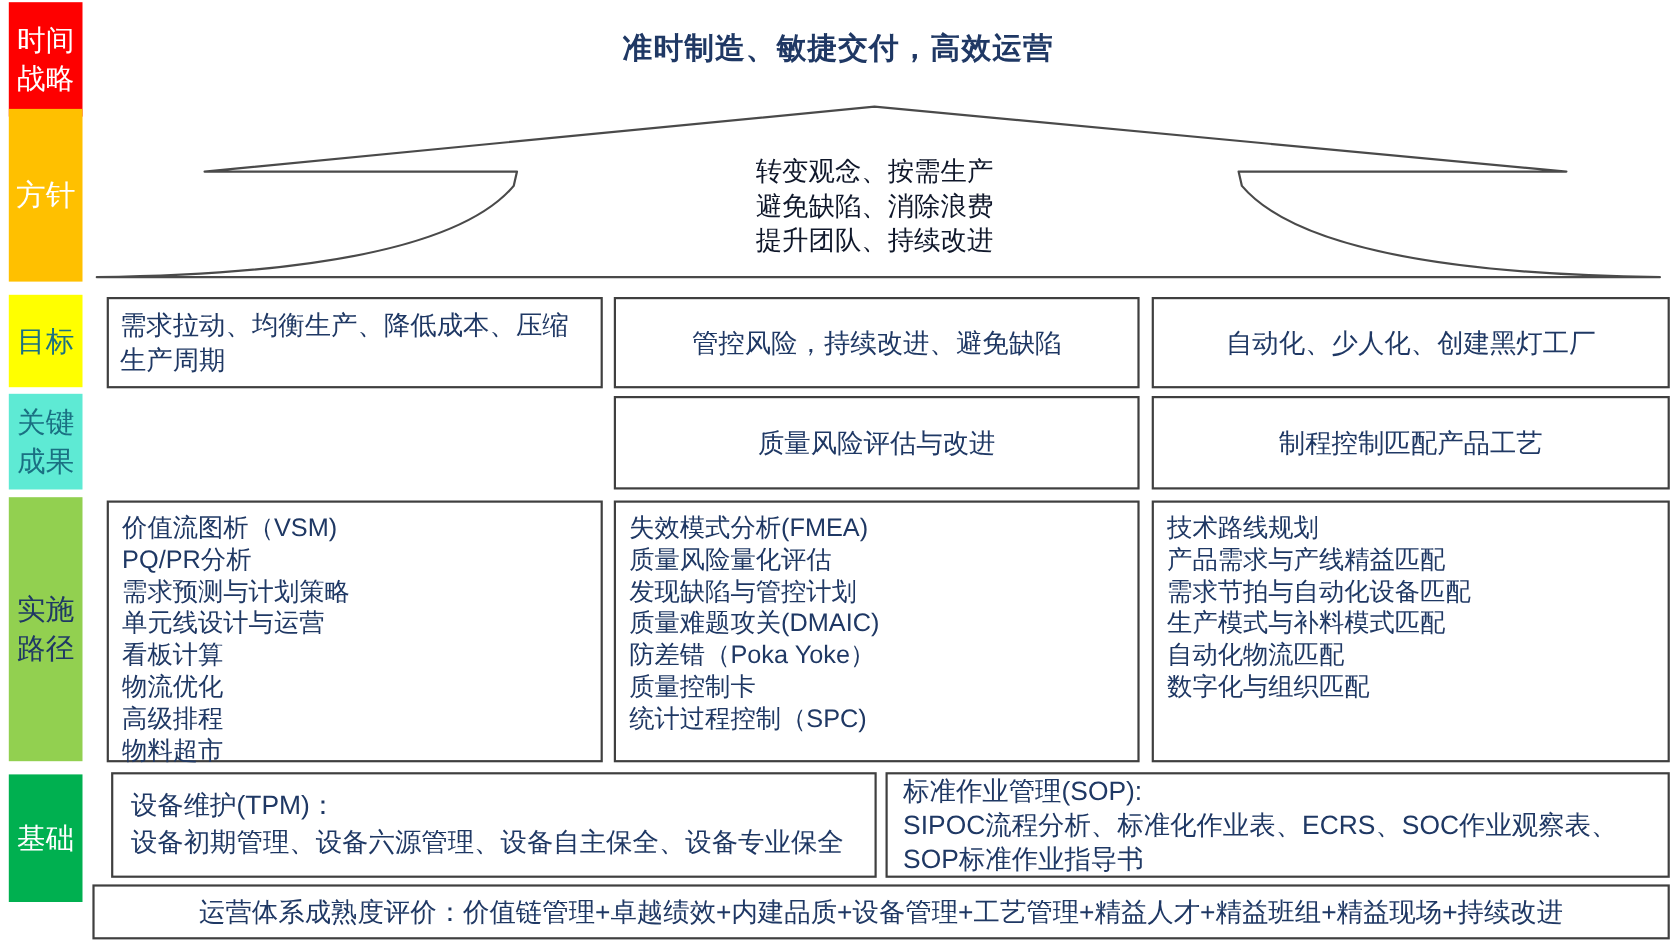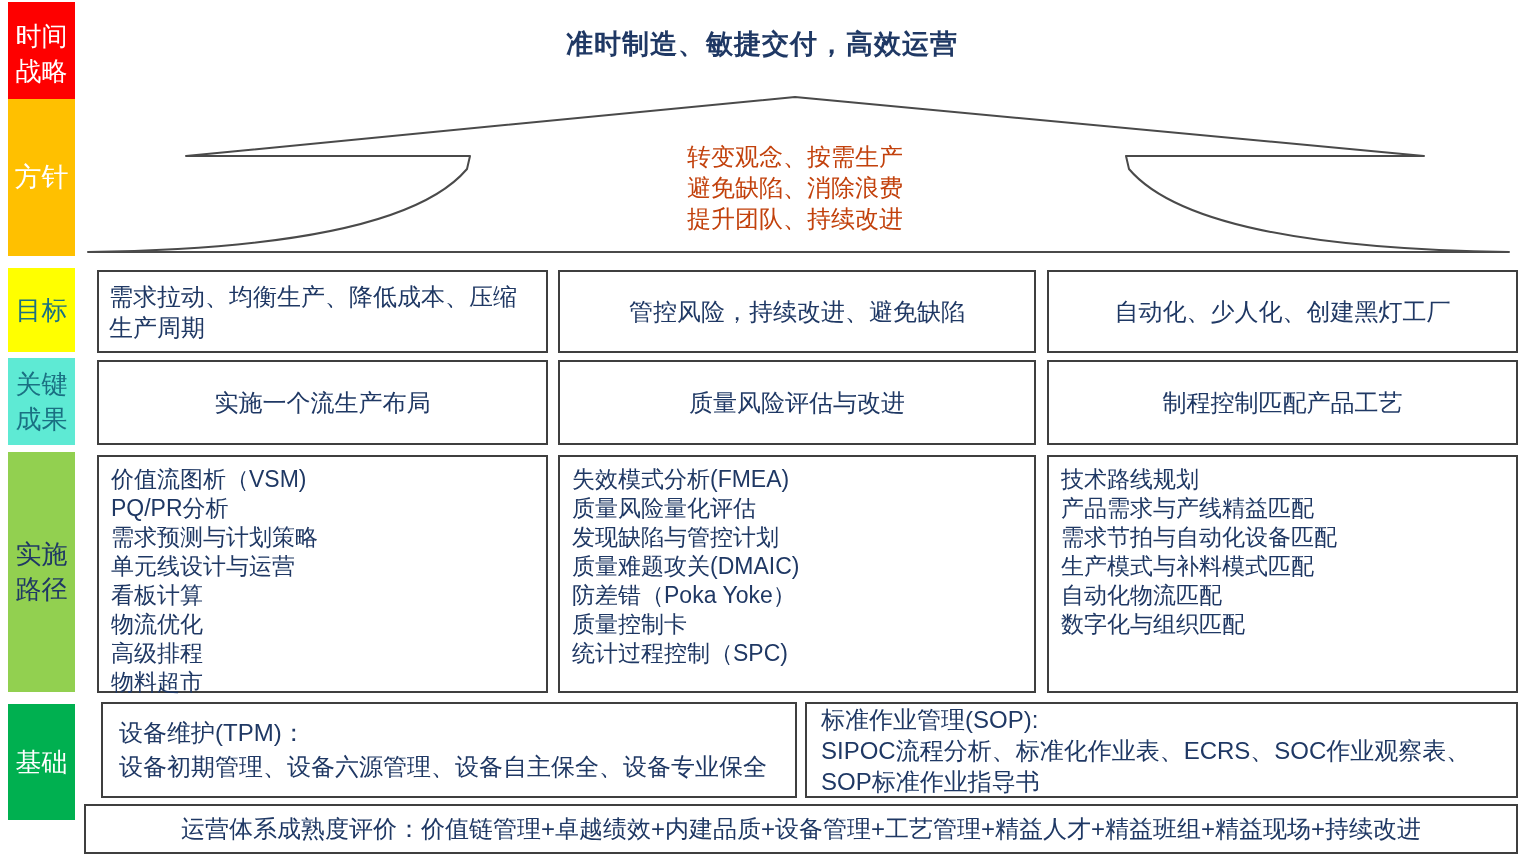--- a/index.html
+++ b/index.html
@@ -8,21 +8,21 @@
     font-family:"Liberation Sans",sans-serif;color:#1F3864;overflow:hidden;
   }
   .roof{position:absolute;left:0;top:0;width:1524px;height:861px;}
 
   .title{
     position:absolute;left:0;right:0;top:26px;text-align:center;
     font-size:27px;font-weight:600;color:#1F3864;letter-spacing:1px;
   }
   .roof-text{
     position:absolute;left:66px;right:0;top:141px;text-align:center;
-    font-size:24px;line-height:31px;color:#c2410c;font-weight:500;
+    font-size:24px;line-height:31px;color:#0f172a;font-weight:500;
   }
 
   .rail{
     position:absolute;left:8px;width:67px;display:flex;flex-direction:column;
     align-items:center;justify-content:center;text-align:center;
     font-size:26px;line-height:35px;font-weight:500;
   }
   .rail-time{top:2px;height:104px;background:#FE0000;color:#ffffff;}
   .rail-policy{top:99px;height:157px;background:#FFC000;color:#ffffff;font-size:27px;}
   .rail-goal{top:268px;height:84px;background:#FFFF00;color:#1A7082;}
@@ -89,21 +89,20 @@
   <div class="roof-text">
     <div>转变观念、按需生产</div>
     <div>避免缺陷、消除浪费</div>
     <div>提升团队、持续改进</div>
   </div>
 
   <div class="box col-l row-goal vcenter-left">需求拉动、均衡生产、降低成本、压缩生产周期</div>
   <div class="box col-m row-goal center">管控风险，持续改进、避免缺陷</div>
   <div class="box col-r row-goal center">自动化、少人化、创建黑灯工厂</div>
 
-  <div class="box col-l row-key center">实施一个流生产布局</div>
   <div class="box col-m row-key center">质量风险评估与改进</div>
   <div class="box col-r row-key center">制程控制匹配产品工艺</div>
 
   <div class="box col-l row-path">
     <ul class="list">
       <li>价值流图析（VSM)</li>
       <li>PQ/PR分析</li>
       <li>需求预测与计划策略</li>
       <li>单元线设计与运营</li>
       <li>看板计算</li>

